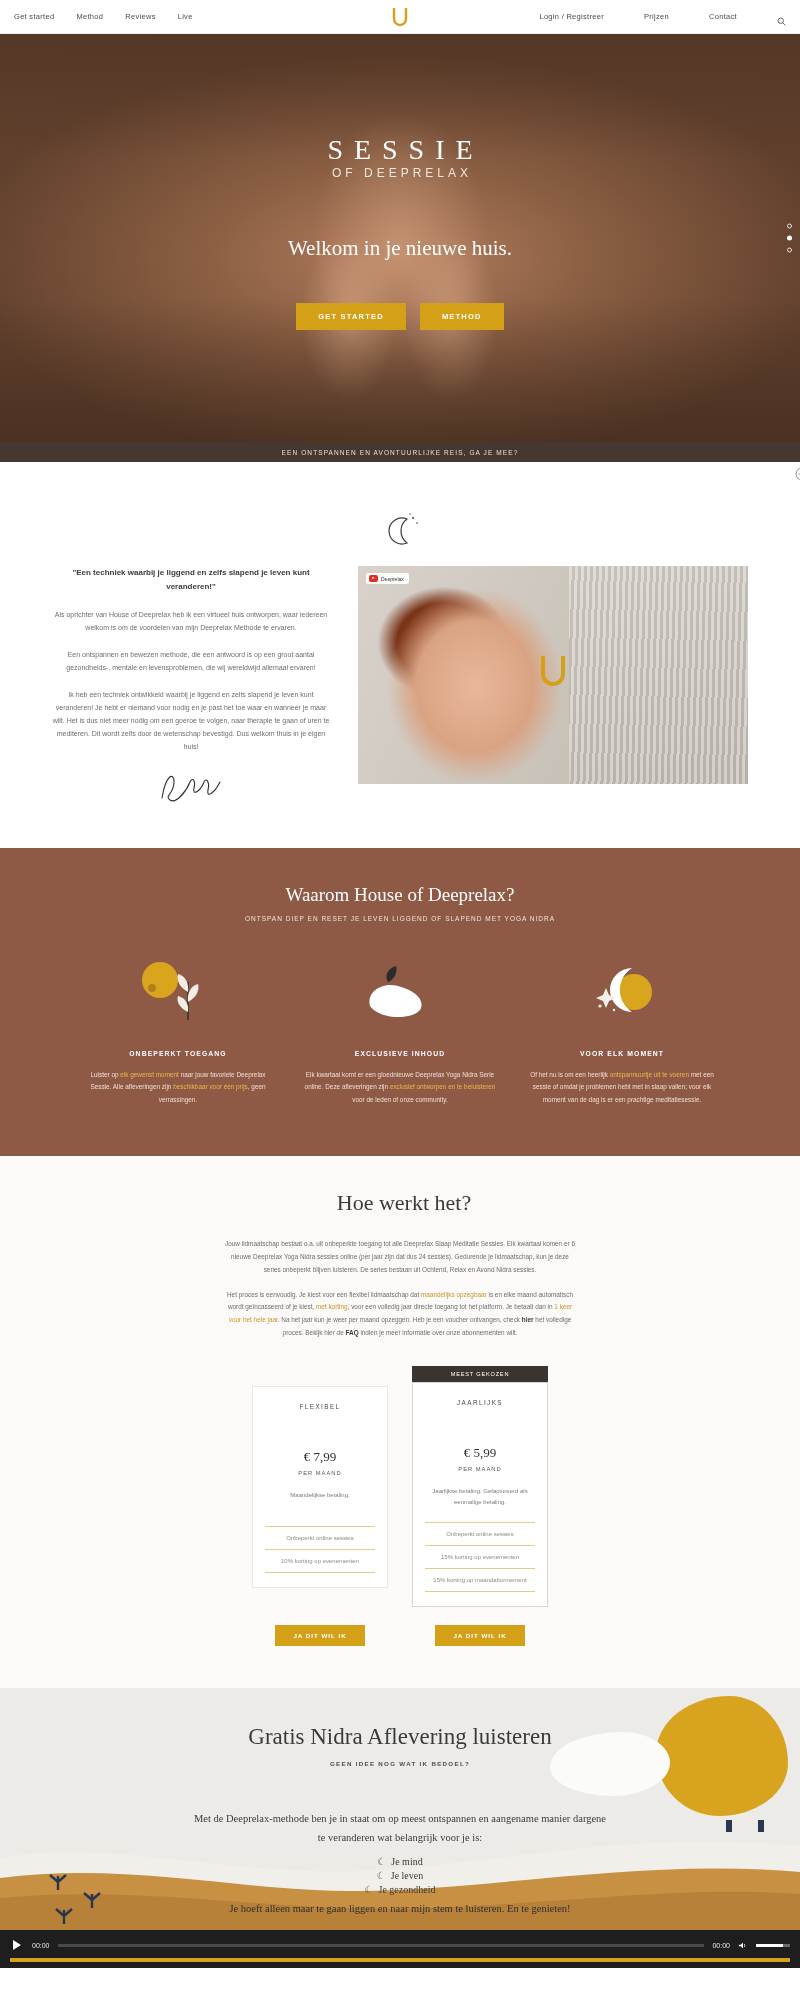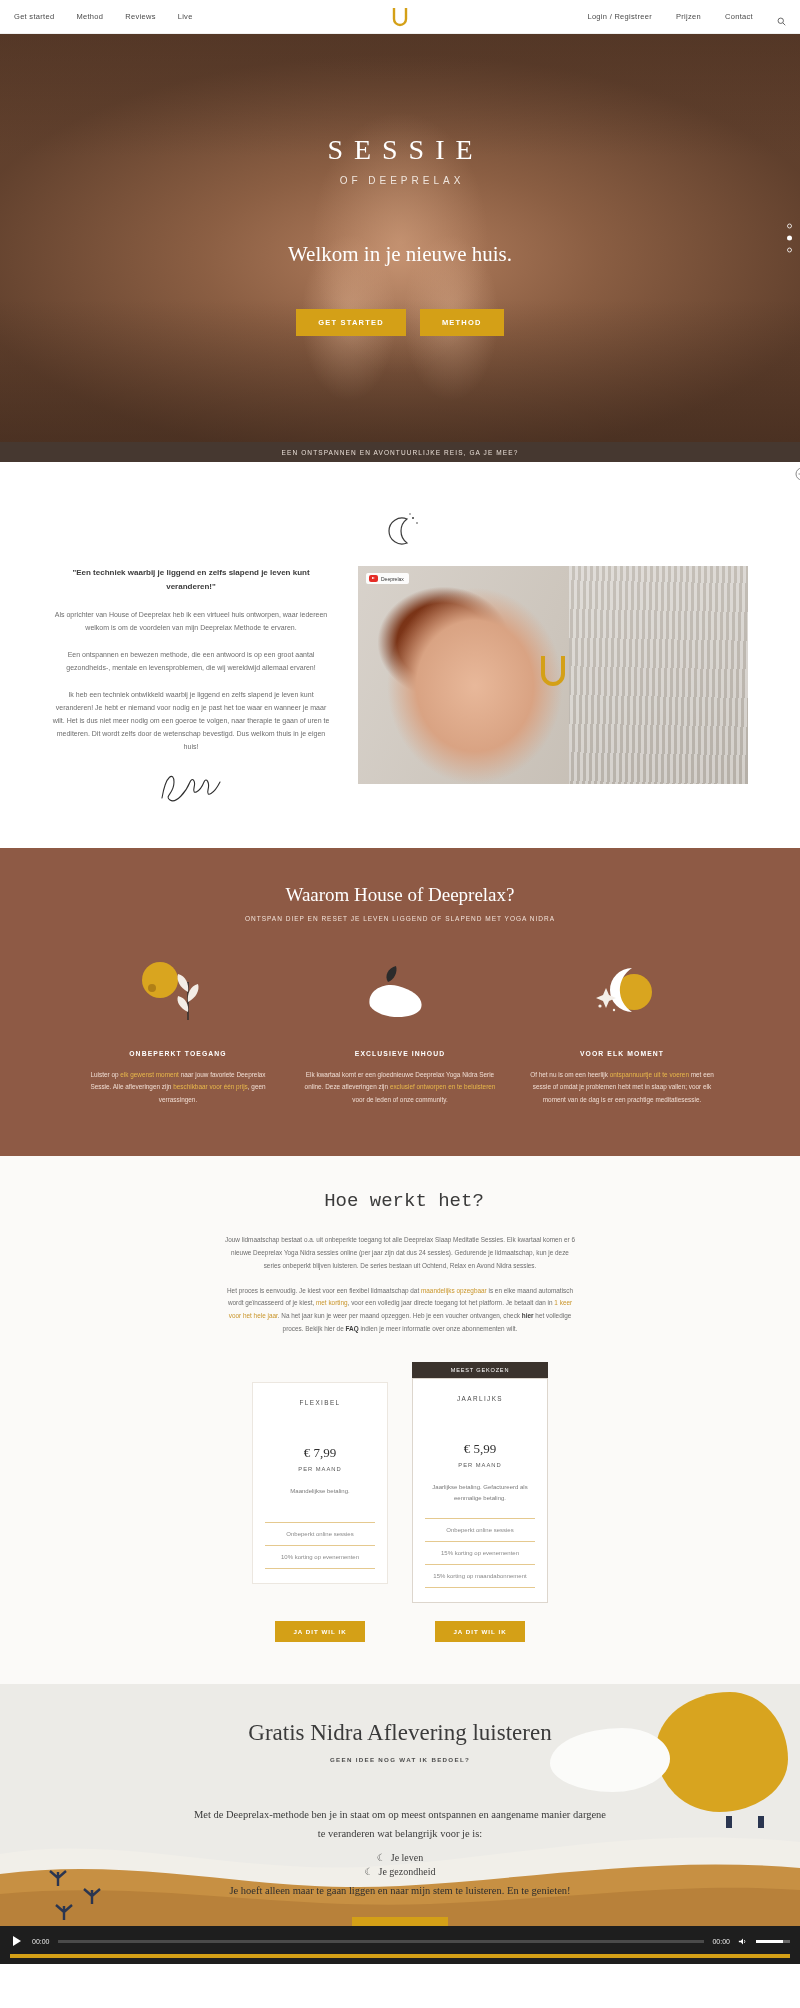--- a/index.html
+++ b/index.html
@@ -15,21 +15,21 @@
   .topnav {
     height: 34px;
     background: #ffffff;
     display: flex;
     align-items: center;
     padding: 0 14px;
     position: relative;
     border-bottom: 1px solid #f0f0f0;
   }
   .nav-left, .nav-right { display: flex; align-items: center; gap: 22px; }
-  .nav-right { margin-left: auto; gap: 24px; }
+  .nav-right { margin-left: auto; gap: 40px; }
   .nav-link {
     font-size: 7.5px;
     color: #4a4a4a;
     letter-spacing: .3px;
     text-decoration: none;
     white-space: nowrap;
   }
   .nav-logo {
     position: absolute;
     left: 50%;
@@ -81,23 +81,22 @@
   .hero-title {
     font-family: "Liberation Serif", serif;
     color: #fff;
     font-size: 28px;
     letter-spacing: 11px;
     font-weight: 400;
     text-indent: 11px;
   }
   .hero-sub {
     color: #f0e6de;
-    font-size: 10px;
+    font-size: 12px;
     letter-spacing: 4px;
-    margin-top: 9px;
     text-indent: 4px;
   }
   .hero-tagline {
     font-family: "Liberation Serif", serif;
     color: #ffffff;
     font-size: 21px;
     margin-top: 56px;
     font-weight: 400;
   }
   .hero-btns { display: flex; gap: 14px; margin-top: 42px; }
@@ -283,22 +282,22 @@
   }
   .why-card p a { color: #e8b84b; text-decoration: none; }
 
   
   .how {
     background: #fbfaf8;
     padding: 34px 0 42px;
     text-align: center;
   }
   .how h2 {
-    font-family: Liberation Mono, monospace;
-    font-size: 19px;
+    font-family: Liberation Serif, serif;
+    font-size: 22px;
     font-weight: 400;
     color: #3b3b3b;
     margin-left: 8px;
   }
   .how-body {
     width: 350px;
     margin: 22px auto 0;
     font-size: 6.4px;
     line-height: 2;
     color: #6d6d6d;
@@ -711,20 +710,21 @@
     </g>
     <rect x="726" y="0" width="6" height="12" fill="#2a3550"></rect>
     <rect x="758" y="0" width="6" height="12" fill="#2a3550"></rect>
   </svg>
 
   <div class="free-content">
     <h2>Gratis Nidra Aflevering luisteren</h2>
     <div class="free-sub">GEEN IDEE NOG WAT IK BEDOEL?</div>
     <p class="free-lead">Met de Deeprelax-methode ben je in staat om op meest ontspannen en aangename manier dargene te veranderen wat belangrijk voor je is:</p>
     <ul class="free-list">
+      <li><span class="bullet-moon">☾</span><span>Je mind</span></li>
       <li><span class="bullet-moon">☾</span><span>Je leven</span></li>
       <li><span class="bullet-moon">☾</span><span>Je gezondheid</span></li>
     </ul>
     <div class="free-closing">Je hoeft alleen maar te gaan liggen en naar mijn stem te luisteren. En te genieten!</div>
     <div class="free-btn-wrap">
       <button class="btn-gold-sm">GRATIS SESSIE</button>
     </div>
   </div>
 </section>
 

